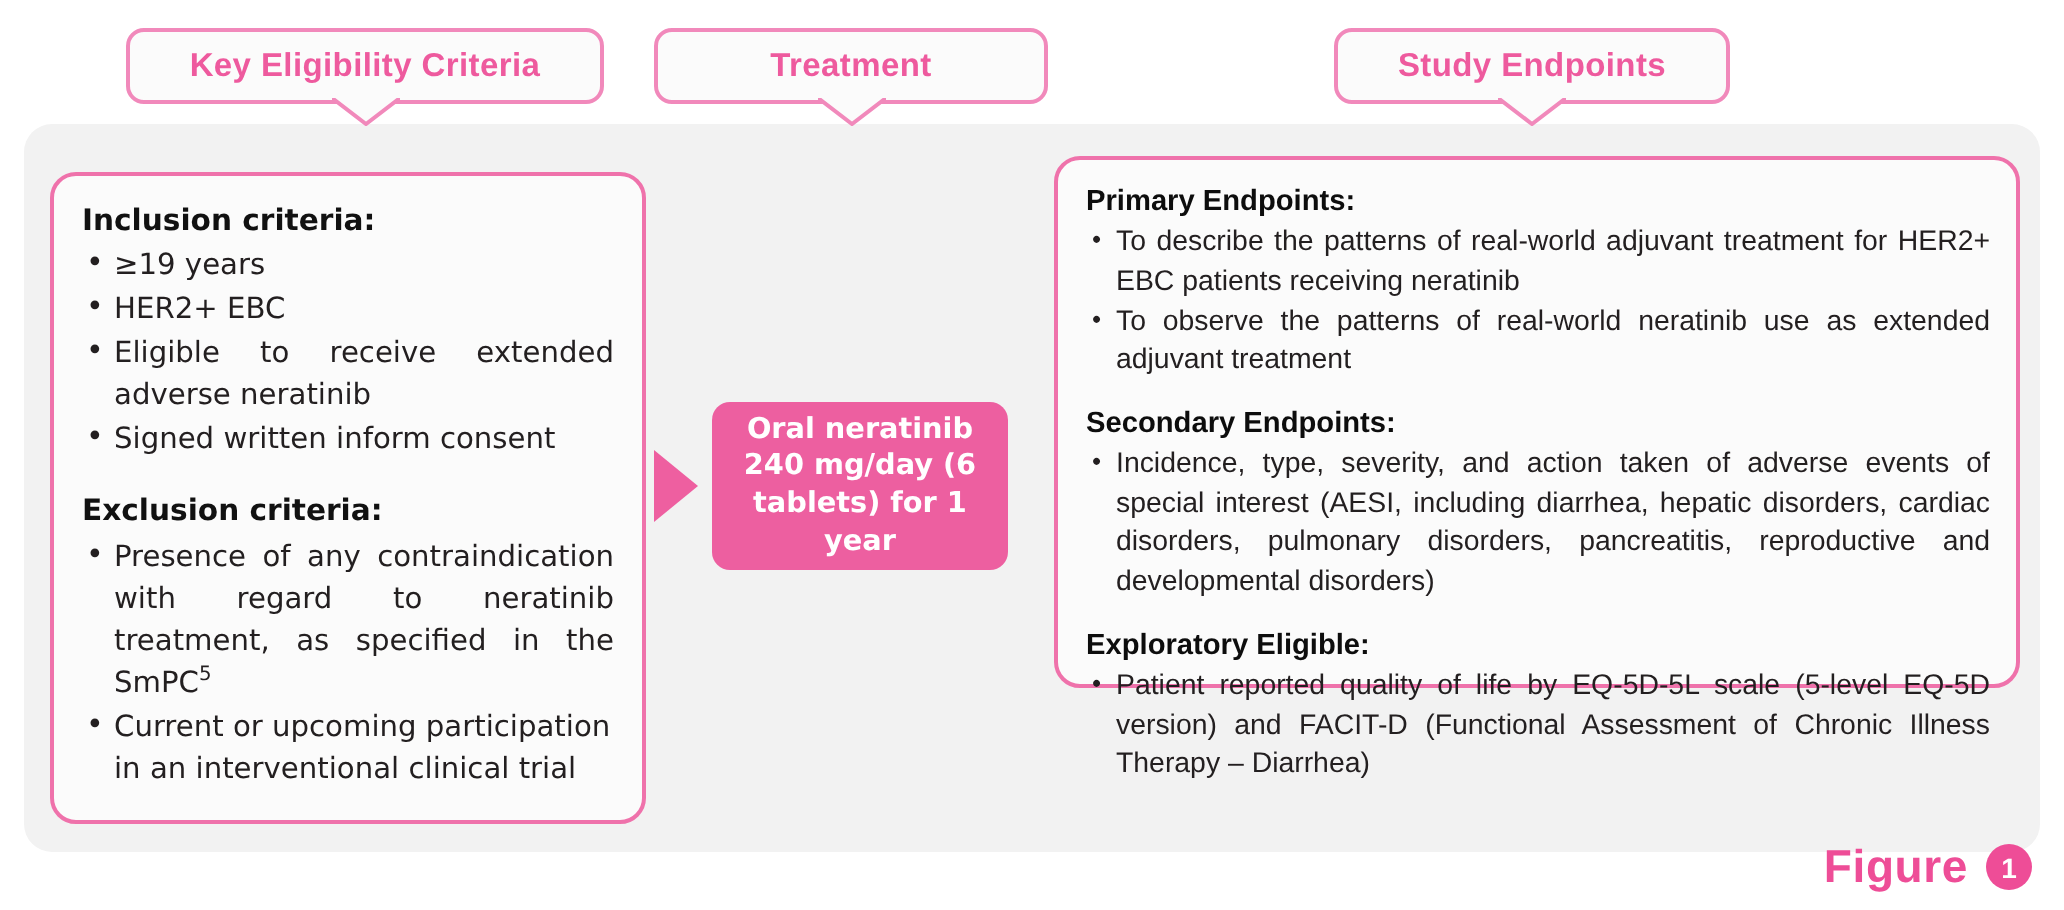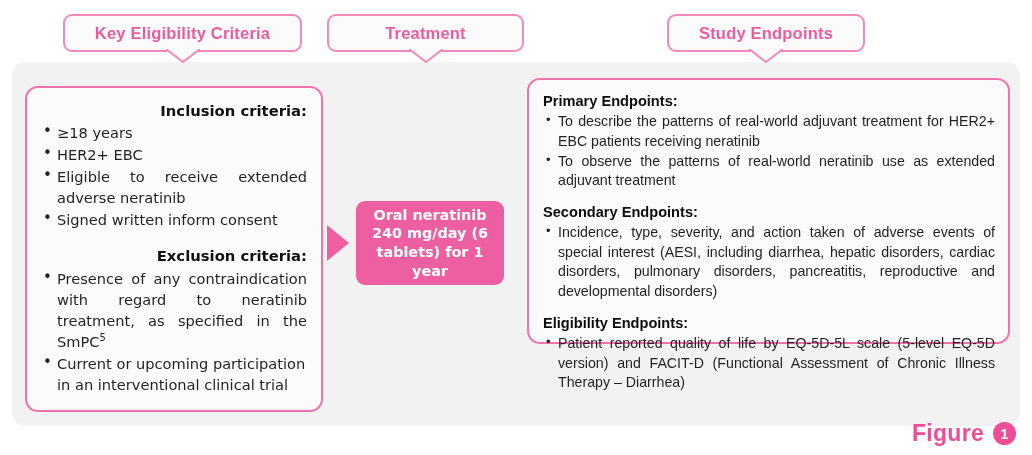--- a/index.html
+++ b/index.html
@@ -99,21 +99,20 @@
     font-family: "DejaVu Sans", sans-serif;
     font-size: 14.6px;
     color: #231f20;
     line-height: 1.44;
   }
   .left-type .sec-head {
     font-weight: bold;
     font-size: 14.8px;
     color: #111111;
     margin: 0 0 1px 0;
-    text-align: right;
   }
   .left-type .gap { height: 14px; }
   .left-type ul {
     margin: 0;
     padding: 0;
     list-style: none;
   }
   .left-type li {
     position: relative;
     padding-left: 16px;
@@ -274,21 +273,21 @@
         <path d="M0,0 L17,13 L34,0" fill="none" stroke="#f189bb" stroke-width="2"></path>
         <rect x="1" y="-3" width="32" height="3" fill="#fbfbfb"></rect>
       </svg>
     </span>
   </div>
 
   <div class="card left-type" id="card-eligibility">
 
     <div class="sec-head">Inclusion criteria:</div>
     <ul>
-      <li>≥18 years</li>
+      <li>≥19 years</li>
       <li>HER2+ EBC</li>
       <li class="justify-all">Eligible to receive extended adverse neratinib</li>
       <li>Signed written inform consent</li>
     </ul>
 
     <div class="gap"></div>
 
     <div class="sec-head">Exclusion criteria:</div>
     <ul>
       <li class="justify-all">Presence of any contraindication with regard to neratinib treatment, as specified in the SmPC<sup>5</sup></li>
@@ -312,21 +311,21 @@
 
     <div class="gap"></div>
 
     <div class="sec-head">Secondary Endpoints:</div>
     <ul>
       <li>Incidence, type, severity, and action taken of adverse events of special interest (AESI, including diarrhea, hepatic disorders, cardiac disorders, pulmonary disorders, pancreatitis, reproductive and developmental disorders)</li>
     </ul>
 
     <div class="gap"></div>
 
-    <div class="sec-head">Eligibility Endpoints:</div>
+    <div class="sec-head">Exploratory Eligible:</div>
     <ul>
       <li>Patient reported quality of life by EQ-5D-5L scale (5-level EQ-5D version) and FACIT-D (Functional Assessment of Chronic Illness Therapy – Diarrhea)</li>
     </ul>
   </div>
 
   <div id="figure-caption">
     <span id="figure-caption-text">Figure</span>
     <span id="figure-number-badge">1</span>
   </div>
 

